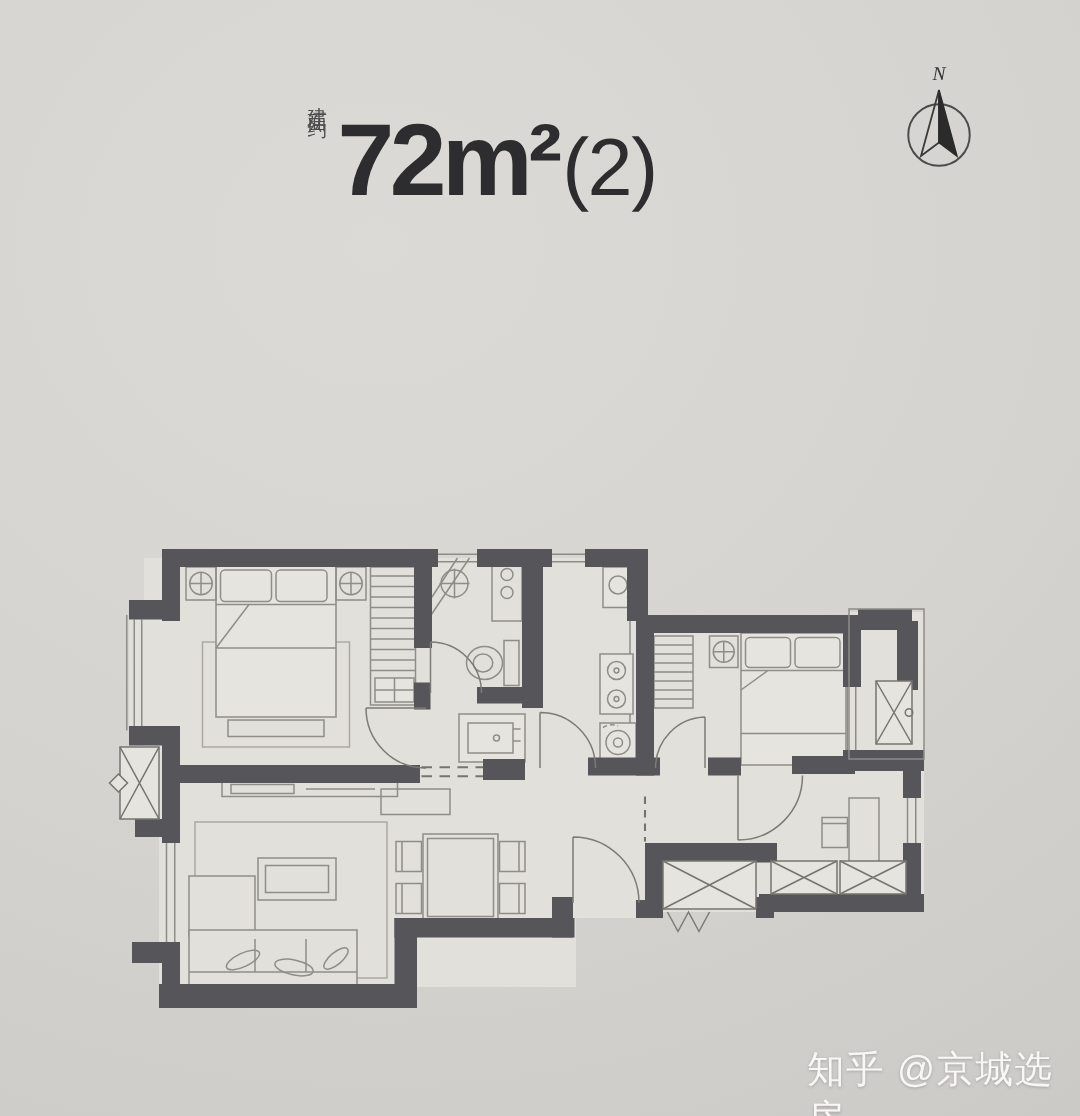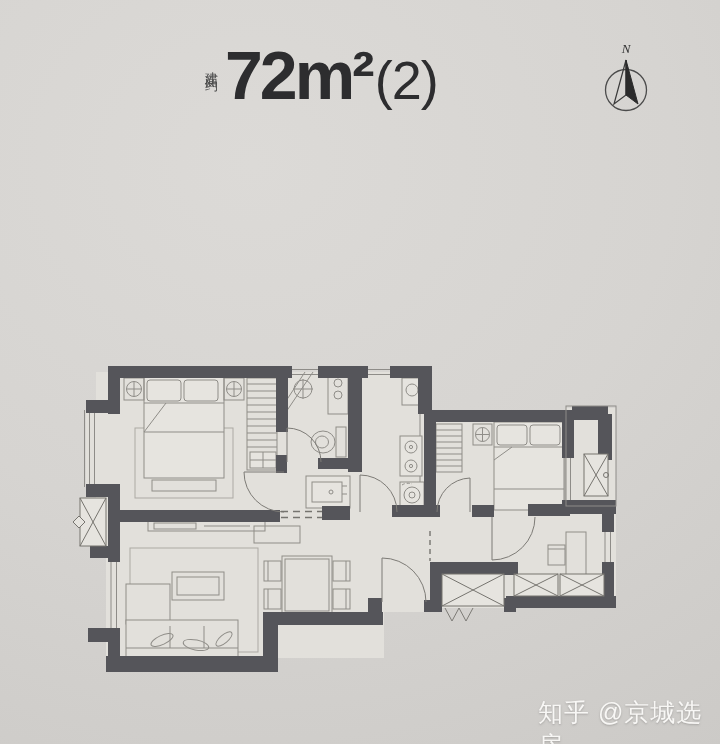--- a/index.html
+++ b/index.html
@@ -10,21 +10,21 @@
   }
   .area-label{
     position:absolute;left:202px;top:61px;
     writing-mode:vertical-rl;text-orientation:upright;
     font-size:13px;letter-spacing:4px;color:#4d4d4d;font-weight:500;
   }
   .area-title{
     position:absolute;left:225px;top:36px;display:flex;align-items:baseline;
     color:#2d2d2f;
   }
-  .area-value{font-size:68px;font-weight:700;letter-spacing:-3px;}
+  .area-value{font-size:68px;font-weight:700;letter-spacing:-3px;margin-top:32px;}
   .area-suffix{font-size:54px;font-weight:400;letter-spacing:-1px;margin-left:3px;}
   .compass{position:absolute;left:596px;top:38px;}
   .compass text{font-family:"Liberation Serif", serif;font-style:italic;}
   .plan{position:absolute;left:0;top:0;}
   .watermark{
     position:absolute;left:538px;top:696px;font-size:25px;color:#f8f7f5;
     text-shadow:0 1px 2px rgba(130,128,125,.55);letter-spacing:1px;
   }
 </style>
 </head>

